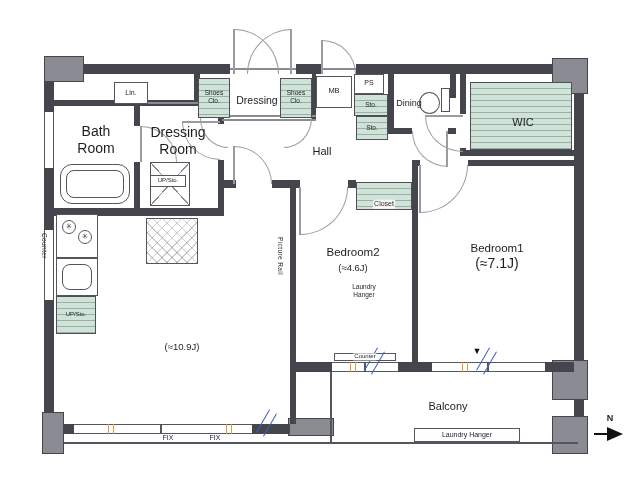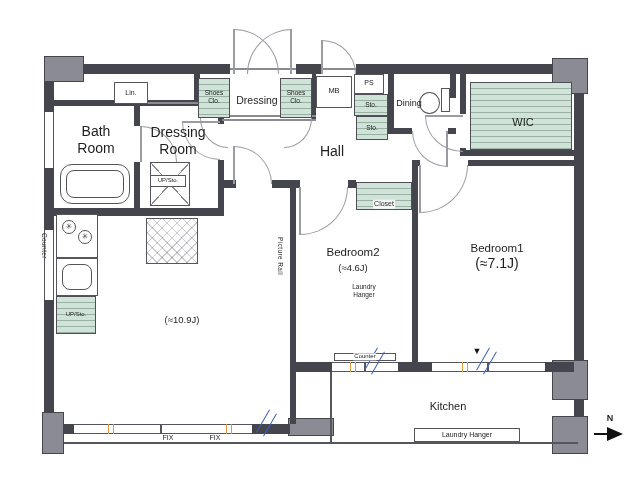--- a/index.html
+++ b/index.html
@@ -154,29 +154,29 @@
   <div class="tkb" style="left:262px;top:410px;width:9px;height:26px"></div>
   <div class="tkb" style="left:370px;top:348px;width:9px;height:26px"></div>
   <div class="tkb" style="left:482px;top:348px;width:9px;height:26px"></div>
   <span class="lbl" style="left:477px;top:351px;font-size:9px;color:#111">▼</span>
 
   <span class="lbl" style="left:96px;top:140px;font-size:14px">Bath
 Room</span>
   <span class="lbl" style="left:178px;top:141px;font-size:14px">Dressing
 Room</span>
   <span class="lbl" style="left:257px;top:100px;font-size:10.5px">Dressing</span>
-  <span class="lbl" style="left:332px;top:152px;font-size:14px">Hall</span>
+  <span class="lbl" style="left:322px;top:152px;font-size:11px">Hall</span>
   <span class="lbl" style="left:409px;top:103px;font-size:9px">Dining</span>
   <span class="lbl" style="left:523px;top:123px;font-size:11px">WIC</span>
   <span class="lbl" style="left:353px;top:252px;font-size:11.5px">Bedroom2</span>
   <span class="lbl" style="left:353px;top:268px;font-size:9.5px">(≈4.6J)</span>
   <span class="lbl" style="left:497px;top:248px;font-size:11.5px">Bedroom1</span>
   <span class="lbl" style="left:497px;top:264px;font-size:14px">(≈7.1J)</span>
-  <span class="lbl" style="left:182px;top:320px;font-size:9.5px">(≈10.9J)</span>
-  <span class="lbl" style="left:448px;top:407px;font-size:11px">Kitchen</span>
+  <span class="lbl" style="left:182px;top:347px;font-size:9.5px">(≈10.9J)</span>
+  <span class="lbl" style="left:448px;top:407px;font-size:11px">Balcony</span>
 
   <span class="lbl" style="left:131px;top:93px;font-size:7px">Lin.</span>
   <span class="lbl" style="left:214px;top:97px;font-size:6.5px">Shoes
 Clo.</span>
   <span class="lbl" style="left:296px;top:97px;font-size:6.5px">Shoes
 Clo.</span>
   <span class="lbl" style="left:334px;top:91px;font-size:7.5px">MB</span>
   <span class="lbl" style="left:369px;top:83px;font-size:7px">PS</span>
   <span class="lbl" style="left:371px;top:105px;font-size:6.5px">Sto.</span>
   <span class="lbl" style="left:372px;top:128px;font-size:6.5px">Sto.</span>

